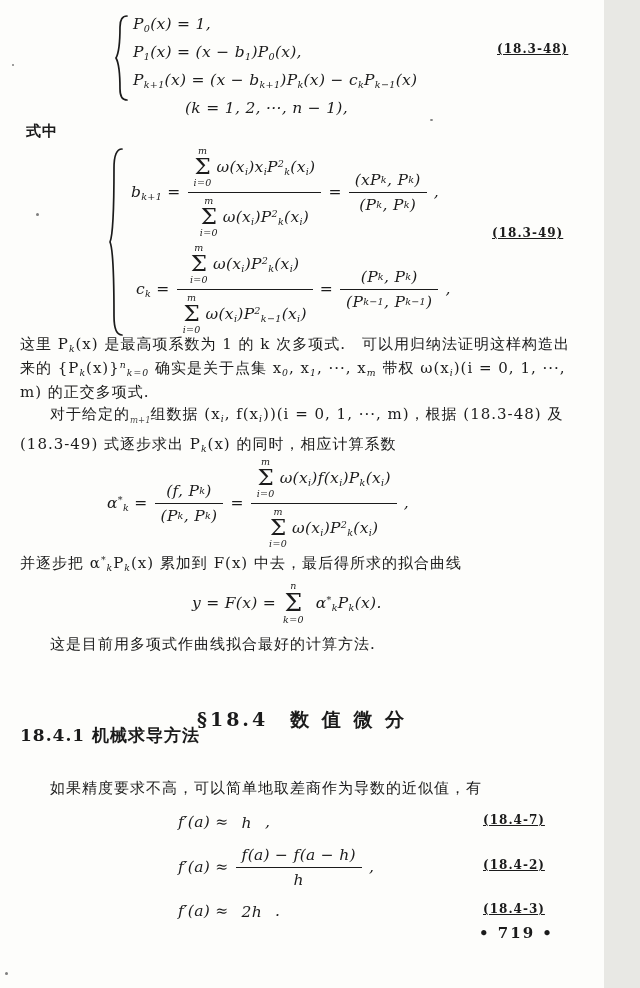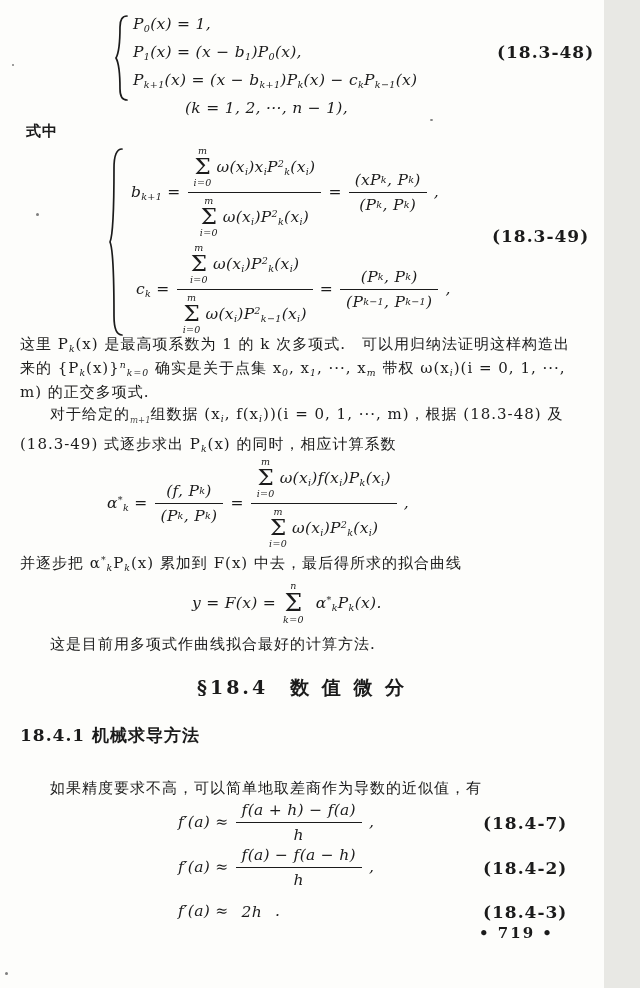--- a/index.html
+++ b/index.html
@@ -10,38 +10,38 @@
   }
   .math { font-style:italic; letter-spacing:0.3px; }
   sub,sup { font-size:62%; line-height:0; font-style:italic; }
   sub { vertical-align:-0.32em; }
   sup { vertical-align:0.5em; }
 
   .cn { font-size:15px; line-height:24px; letter-spacing:1px; }
 
   .eqrow { position:absolute; display:flex; align-items:center; gap:7px; font-size:15.5px; }
   .eqline { height:28px; line-height:28px; font-size:15.5px; white-space:nowrap; }
-  .eq-label { position:absolute; font-weight:700; font-size:17px; letter-spacing:1px; white-space:nowrap; }
+  .eq-label { position:absolute; font-weight:700; font-size:12px; letter-spacing:1px; white-space:nowrap;text-decoration:underline; }
 
   .frac { display:inline-flex; flex-direction:column; align-items:center; vertical-align:middle; }
   .frac .num { align-self:stretch; display:inline-flex; align-items:center; justify-content:center;
                border-bottom:1.5px solid #1b1b1b; padding:1px 6px 3px; }
   .frac .den { align-self:stretch; display:inline-flex; align-items:center; justify-content:center;
                padding:3px 6px 1px; }
 
   .sum { display:inline-flex; flex-direction:column; align-items:center; line-height:1; margin-right:5px; }
   .sum .lim { font-size:9.5px; line-height:1.1; }
   .sum .sigma { font-size:23px; line-height:0.95; font-style:normal; font-weight:500; }
   .sum-big .sigma { font-size:25px; }
 
   .brace { position:absolute; }
   .brace path { stroke:#1b1b1b; stroke-width:1.7; fill:none; stroke-linecap:round; }
 
   .section-heading { position:absolute; left:0; width:100%; text-align:center;
-                     font-size:19px; font-weight:700; letter-spacing:3px; }
+                     font-size:19px; font-weight:700; letter-spacing:3px;margin-top:32px; }
   .subsection-heading { position:absolute; font-size:17px; font-weight:600; letter-spacing:1px; }
 
   .small-smudge { font-size:8.5px; letter-spacing:0; vertical-align:-4px; opacity:0.8; font-style:italic; }
   .page-number { position:absolute; font-weight:700; font-size:15px; letter-spacing:2px; }
   .speck { position:absolute; background:#3a3a3a; border-radius:50%; opacity:0.65; }
 </style>
 </head>
 <body>
 
 <div class="page">
@@ -177,21 +177,20 @@
 
   <div class="section-heading" style="top:675px">§18.4　数 值 微 分</div>
 
   <div class="subsection-heading" style="left:20px;top:724px">18.4.1 机械求导方法</div>
 
   <div class="cn" style="position:absolute;left:50px;top:776px">如果精度要求不高，可以简单地取差商作为导数的近似值，有</div>
 
   <div class="eqrow" style="left:178px;top:800px;height:44px">
     <span class="math">f′(a) ≈</span>
     <span class="frac">
-      <span class="num math">f(a + h) − f(a)</span>
       <span class="den math">h</span>
     </span>
     <span class="math">,</span>
   </div>
   <div class="eq-label" style="left:483px;top:813px">(18.4-7)</div>
 
   <div class="eqrow" style="left:178px;top:845px;height:44px">
     <span class="math">f′(a) ≈</span>
     <span class="frac">
       <span class="num math">f(a) − f(a − h)</span>

